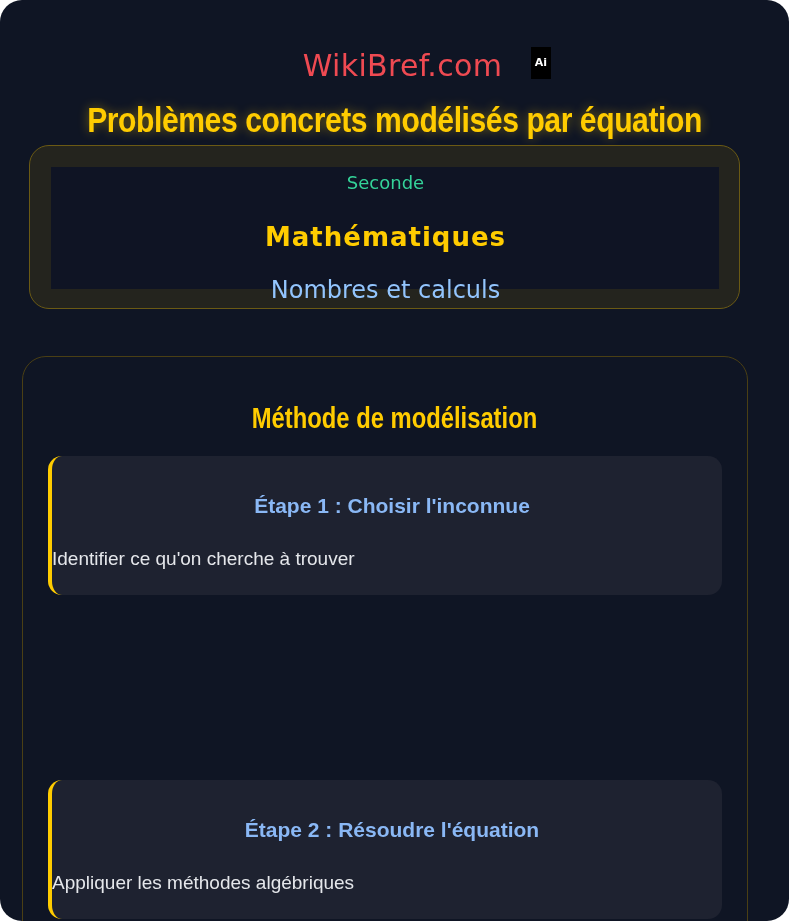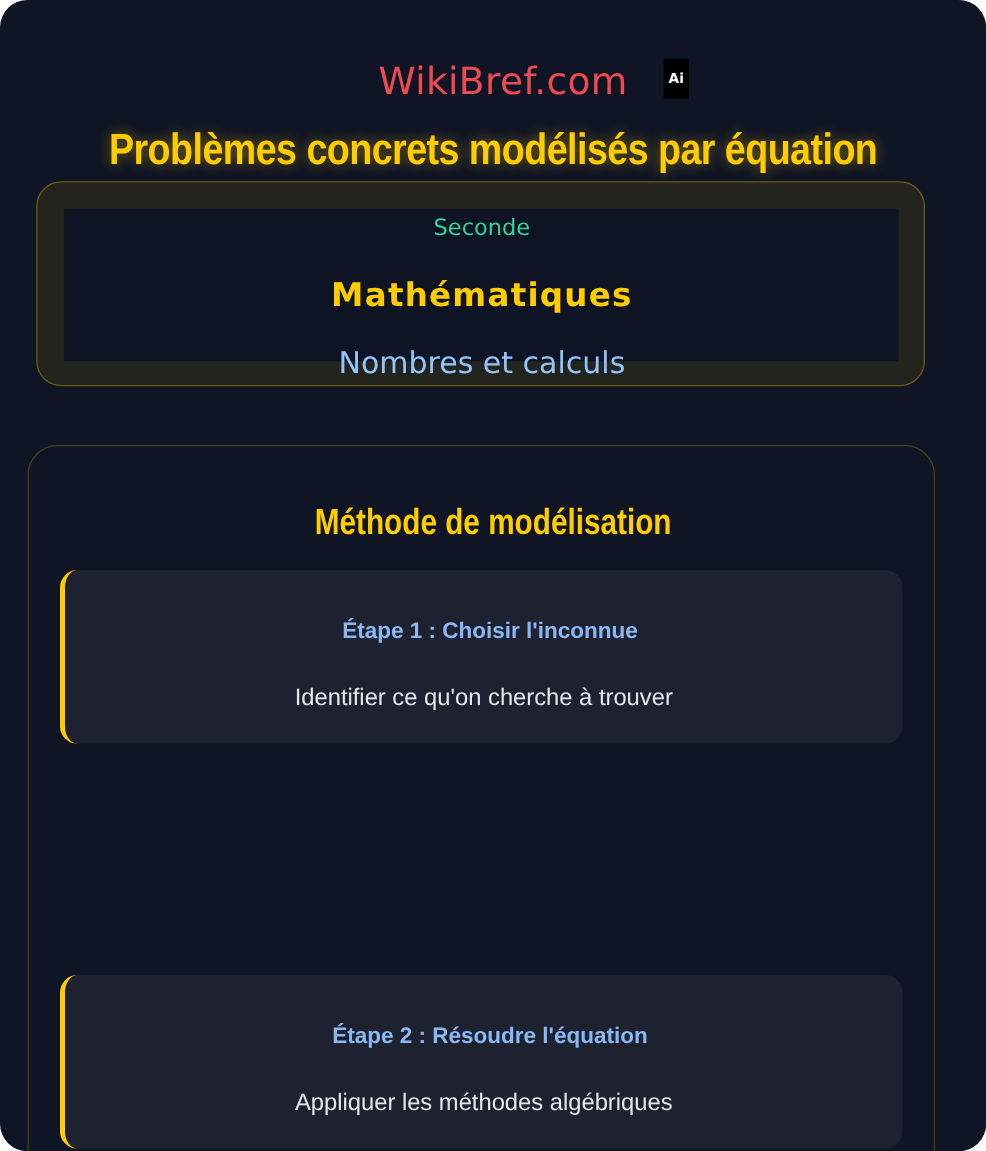--- a/index.html
+++ b/index.html
@@ -11,22 +11,22 @@
     .title { position:absolute; top:100px; left:0; width:789px; text-align:center; font-family:"Liberation Sans", sans-serif; font-weight:bold; font-size:35px; color:#ffcc00; transform:scaleX(0.86); text-shadow:0 0 12px rgba(255,204,0,0.45); letter-spacing:-0.5px; }
     .meta-box { position:absolute; left:29px; top:145px; width:711px; height:164px; border-radius:20px; border:1px solid #6b5a14; background:#24241e; box-sizing:border-box; }
     .meta-inner { position:absolute; left:21px; top:21px; width:668px; height:122px; background:#0f1424; }
     .meta-line { position:absolute; left:0; width:711px; text-align:center; }
     .meta-seconde { top:26px; font-family:"DejaVu Sans", sans-serif; font-size:18px; color:#34d399; }
     .meta-math { top:76px; font-family:"DejaVu Sans", sans-serif; font-weight:bold; font-size:26px; color:#ffcc00; letter-spacing:1px; }
     .meta-theme { top:130px; font-family:"DejaVu Sans", sans-serif; font-size:24px; color:#93c5fd; }
     .method { position:absolute; left:22px; top:356px; width:726px; height:600px; border-radius:24px; border:1px solid #4a3f14; background:#0f1524; box-sizing:border-box; }
     .method-title { position:absolute; top:402px; left:0; width:789px; text-align:center; font-family:"Liberation Sans", sans-serif; font-weight:bold; font-size:29px; color:#ffcc00; transform:scaleX(0.82); }
     .step { position:absolute; left:48px; width:674px; height:139px; border-radius:14px; background:#1e2230; border-left:4px solid #ffcc00; box-sizing:border-box; }
-    .step-title { position:absolute; top:38px; left:0; width:680px; text-align:center; font-family:"Liberation Sans", sans-serif; font-weight:bold; font-size:18px; color:#8ab8f5; }
-    .step-desc { position:absolute; top:92px; left:0; width:670px; text-align:center; font-family:"Liberation Sans", sans-serif; font-size:19px; color:#e5e7eb; }
+    .step-title { position:absolute; top:38px; left:0; width:680px; text-align:center; font-family:"Liberation Sans", sans-serif; font-weight:bold; font-size:21px; color:#8ab8f5; }
+    .step-desc { position:absolute; top:92px; left:0; width:670px; text-align:left; font-family:"Liberation Sans", sans-serif; font-size:19px; color:#e5e7eb; }
   </style>
 </head>
 <body>
 
 <div class="frame">
 
   <div class="brand">
     <span class="brand-text">WikiBref.com</span>
   </div>
   <div class="ai-badge">Ai</div>

